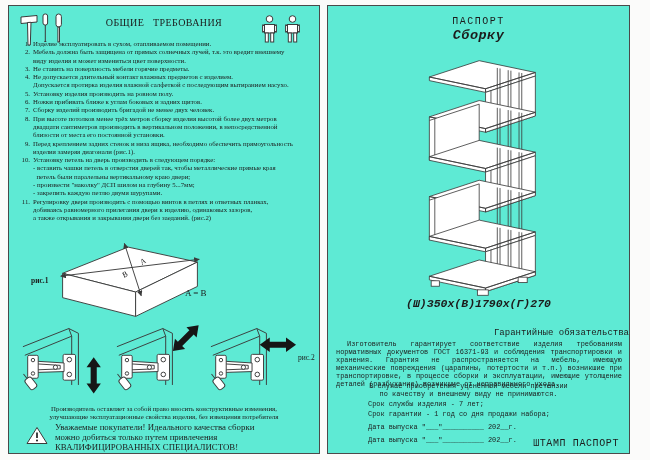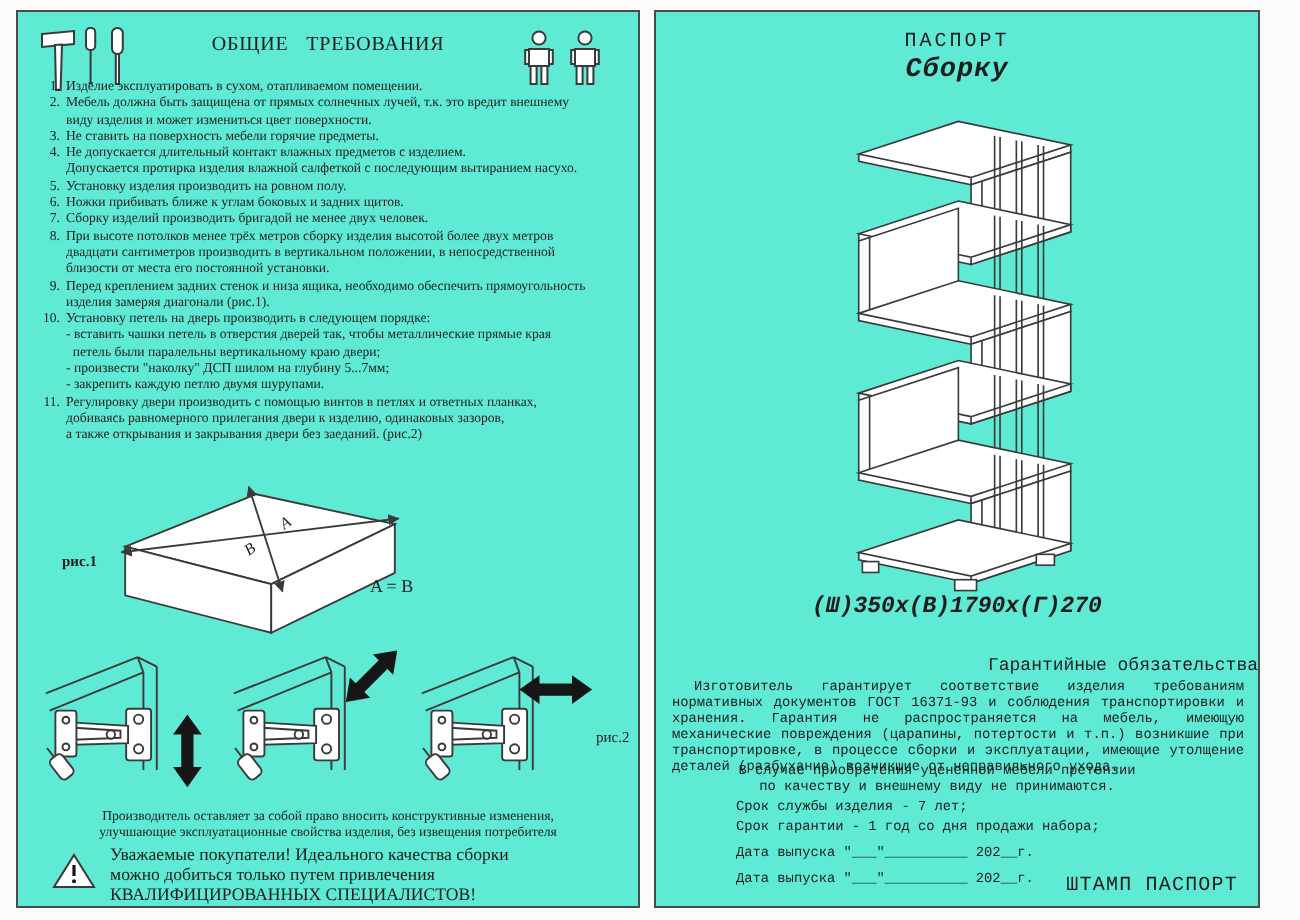--- a/index.html
+++ b/index.html
@@ -22,21 +22,21 @@
             font-size:6.8px;line-height:8.3px;}
   .req-num{text-align:right;}
   .req-text{white-space:pre-wrap;}
   .fig1-wrap{position:absolute;top:226px;left:0;right:0;height:90px;}
   .fig1-label{position:absolute;left:22px;top:44px;font-size:7.5px;font-weight:bold;}
   .fig1-svg{position:absolute;left:46px;top:2px;}
   .fig1-eq{position:absolute;left:176px;top:8px;font-size:9px;margin-top:48px;}
   .fig2-wrap{position:absolute;top:314px;left:0;right:0;height:86px;}
   .hinge{position:absolute;top:2px;}
   .h1{left:12px;} .h2{left:106px;} .h3{left:200px;}
-  .fig2-label{position:absolute;left:289px;top:44px;font-size:7.5px;}
+  .fig2-label{position:absolute;left:289px;top:33px;font-size:7.5px;}
   .mnote{position:absolute;top:399px;left:0;right:0;text-align:center;
          font-size:6.8px;line-height:8px;white-space:pre-line;}
   .warnrow{position:absolute;top:416px;left:0;right:0;}
   .warn-tri{position:absolute;left:17px;top:4px;}
   .warn-text{margin:0 26px 0 46px;text-align:left;font-size:8.8px;
              line-height:10px;white-space:pre-line;}
 
   
   .rp-doc-type{position:absolute;top:10px;left:0;right:0;text-align:center;
                font-size:10px;letter-spacing:1.5px;}

